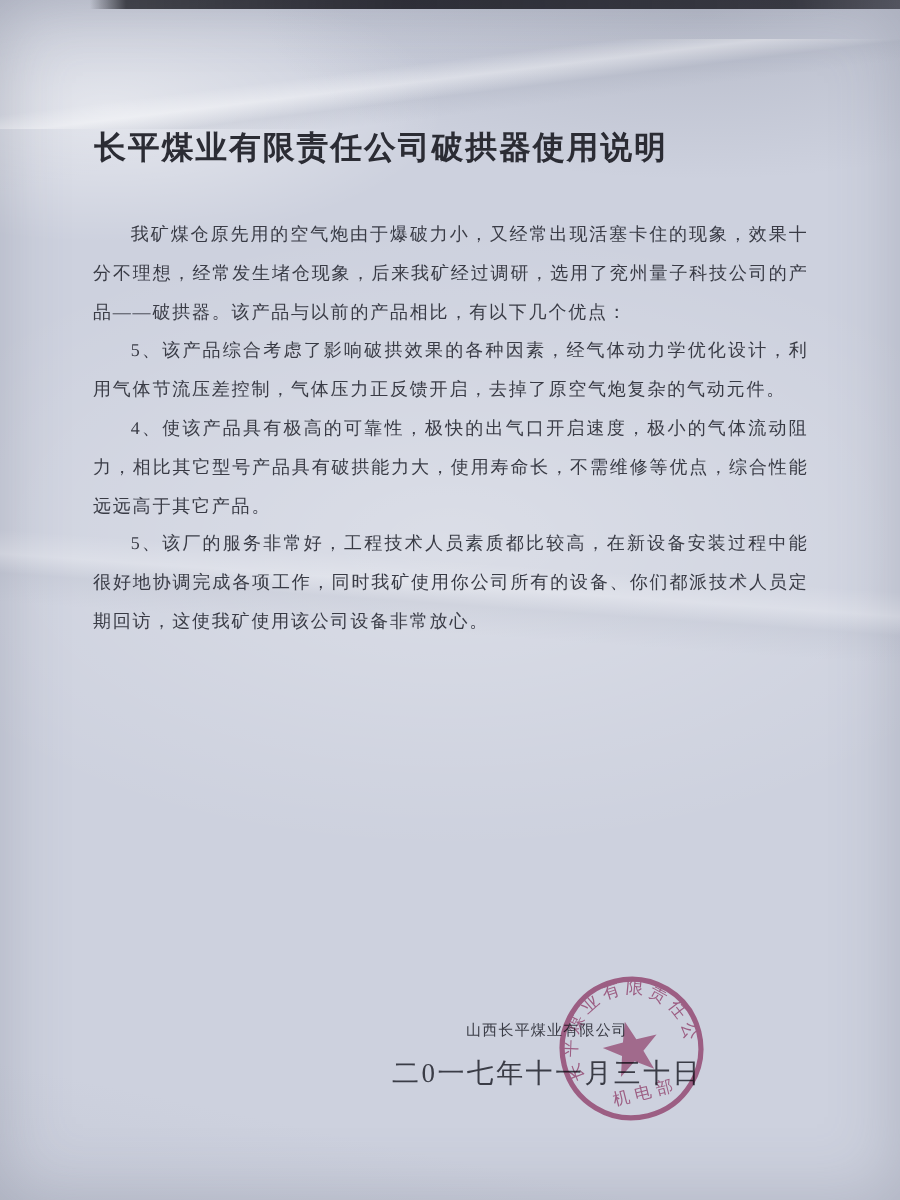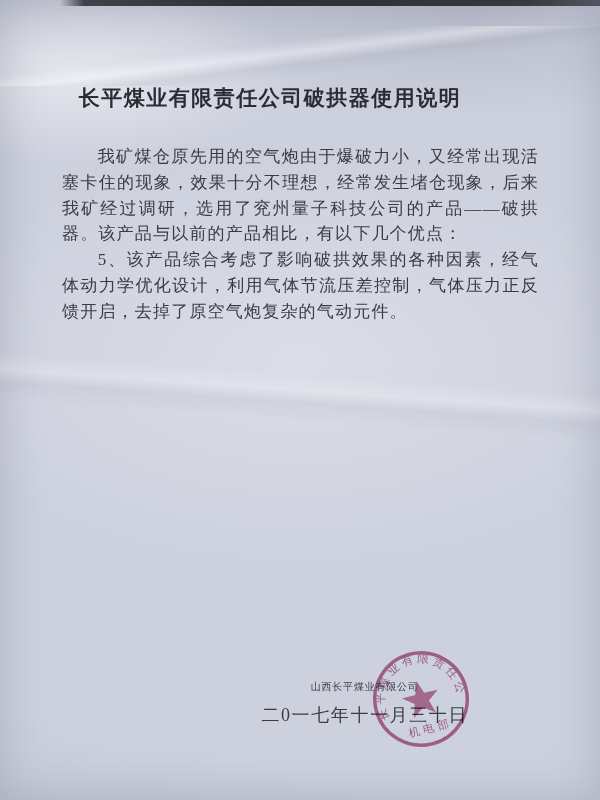--- a/index.html
+++ b/index.html
@@ -19,27 +19,27 @@
     background:linear-gradient(173deg, transparent 38%, rgba(255,255,255,.38) 47%, rgba(150,156,172,.16) 56%, transparent 66%);}
   .crease2{position:absolute;left:0;top:330px;width:600px;height:120px;pointer-events:none;
     background:linear-gradient(184deg, transparent 40%, rgba(255,255,255,.22) 50%, rgba(150,156,172,.12) 58%, transparent 70%);}
   .scan-edge-top{
     position:absolute;top:0;left:0;width:600px;height:6px;pointer-events:none;
     background:linear-gradient(to right, rgba(16,16,22,0) 0%, rgba(16,16,22,0) 10%,
       rgba(16,16,22,.72) 14%, rgba(22,22,30,.85) 45%, rgba(22,22,30,.78) 88%, rgba(22,22,30,.6) 100%);
     filter:blur(.4px);
   }
   .title{
-    position:absolute;top:84px;left:16px;width:508px;margin:0;text-align:center;
+    position:absolute;top:84px;left:0;width:508px;margin:0;text-align:center;
     font-family:"Liberation Sans","DejaVu Sans",sans-serif;
     font-size:21px;font-weight:700;letter-spacing:1.5px;color:#2b2c34;
   }
   .body-text{
     position:absolute;top:144px;left:62px;width:477px;
-    color:#393b45;font-size:17px;line-height:25.8px;letter-spacing:1.2px;
+    color:#393b45;font-size:12px;line-height:25.8px;letter-spacing:1.2px;
     text-align:justify;
   }
   .body-text p{margin:0;text-indent:2.1em;}
   .signature{position:absolute;top:680px;right:132px;text-align:center;color:#3a3c46;}
   .signature .company{font-size:10px;letter-spacing:.8px;}
   .signature .date{font-size:18px;letter-spacing:1.6px;margin-top:9px;white-space:nowrap;}
   .stamp{
     position:absolute;left:370px;top:648px;width:102px;height:102px;
     mix-blend-mode:multiply;opacity:.82;pointer-events:none;
   }
@@ -51,20 +51,22 @@
 <div class="page">
   <div class="crease1"></div>
   <div class="crease2"></div>
   <div class="scan-edge-top"></div>
 
   <h1 class="title">长平煤业有限责任公司破拱器使用说明</h1>
 
   <div class="body-text">
     <p>我矿煤仓原先用的空气炮由于爆破力小，又经常出现活塞卡住的现象，效果十分不理想，经常发生堵仓现象，后来我矿经过调研，选用了兖州量子科技公司的产品——破拱器。该产品与以前的产品相比，有以下几个优点：</p>
     <p>5、该产品综合考虑了影响破拱效果的各种因素，经气体动力学优化设计，利用气体节流压差控制，气体压力正反馈开启，去掉了原空气炮复杂的气动元件。</p>
+    <p>4、使该产品具有极高的可靠性，极快的出气口开启速度，极小的气体流动阻力，相比其它型号产品具有破拱能力大，使用寿命长，不需维修等优点，综合性能远远高于其它产品。</p>
+    <p>5、该厂的服务非常好，工程技术人员素质都比较高，在新设备安装过程中能很好地协调完成各项工作，同时我矿使用你公司所有的设备、你们都派技术人员定期回访，这使我矿使用该公司设备非常放心。</p>
   </div>
 
   <div class="signature">
     <div class="company">山西长平煤业有限公司</div>
     <div class="date">二0一七年十一月三十日</div>
   </div>
 
   <div class="stamp">
     <svg viewBox="0 0 100 100" xmlns="http://www.w3.org/2000/svg">
       <defs>

